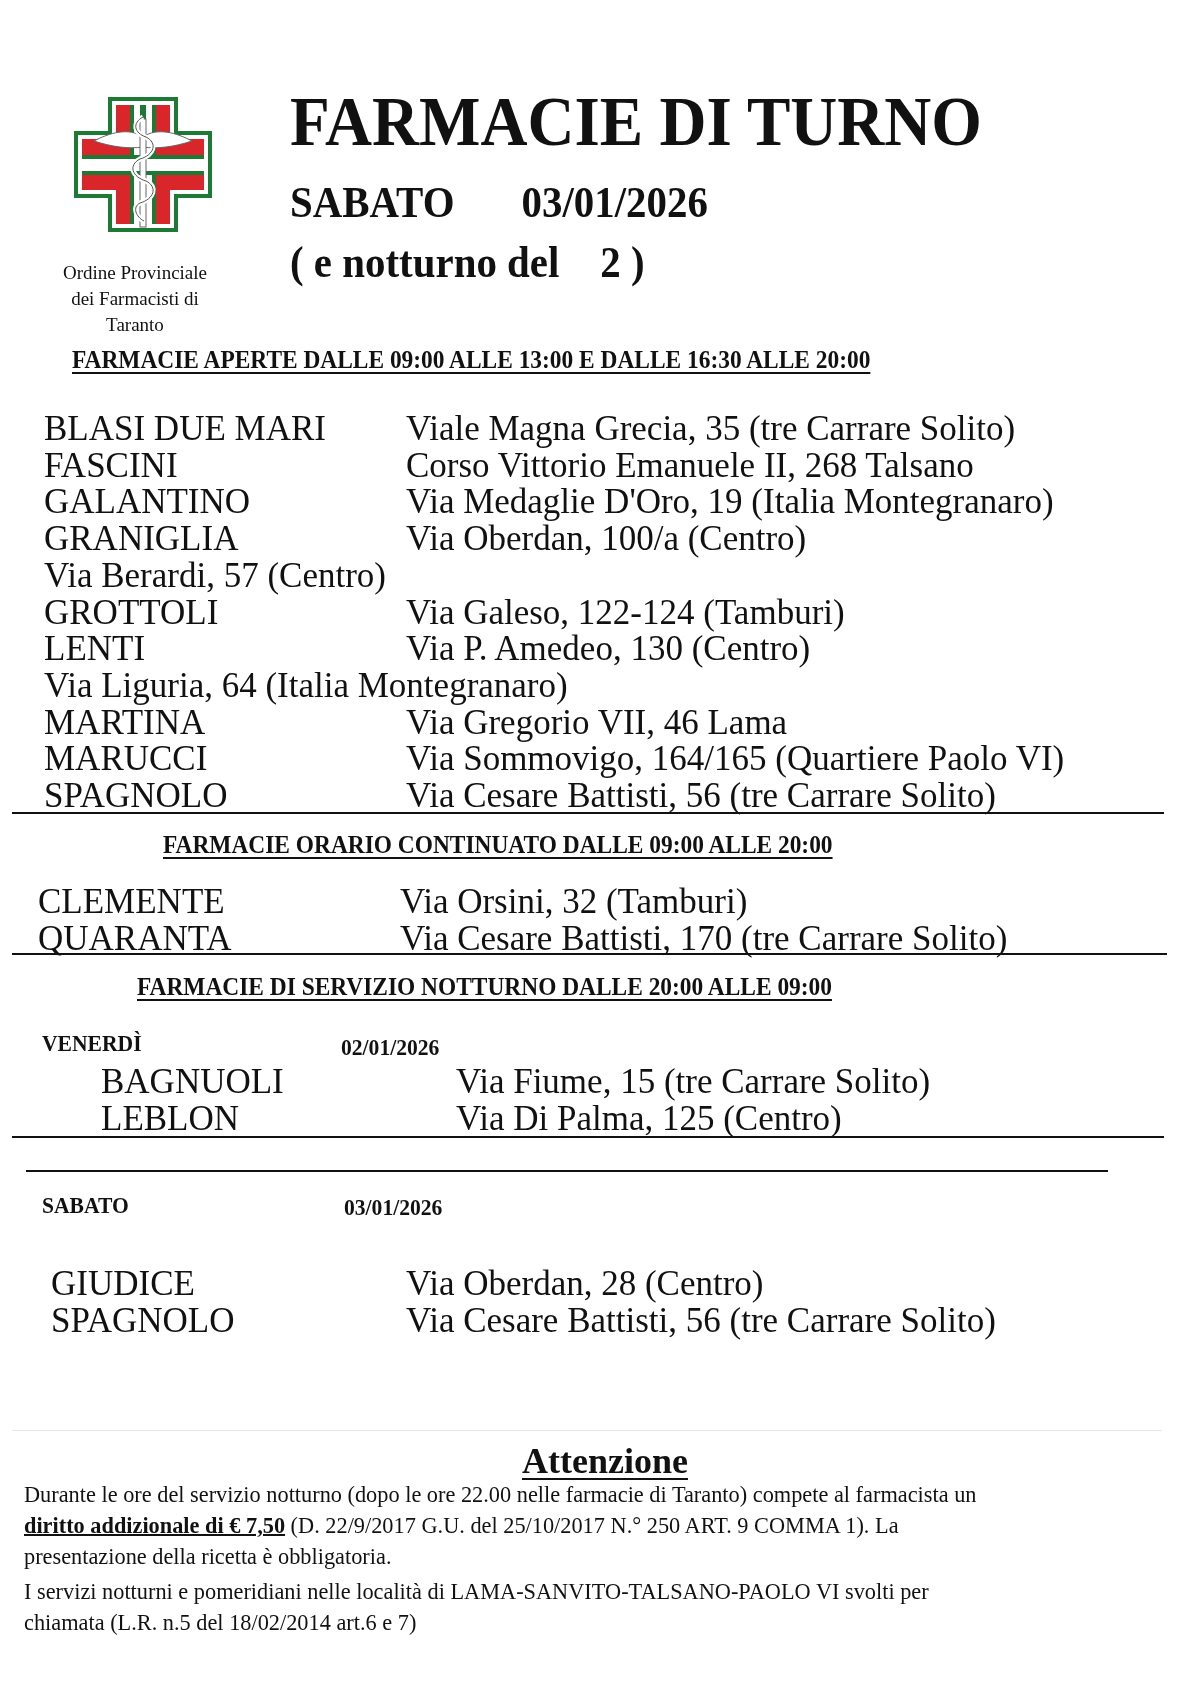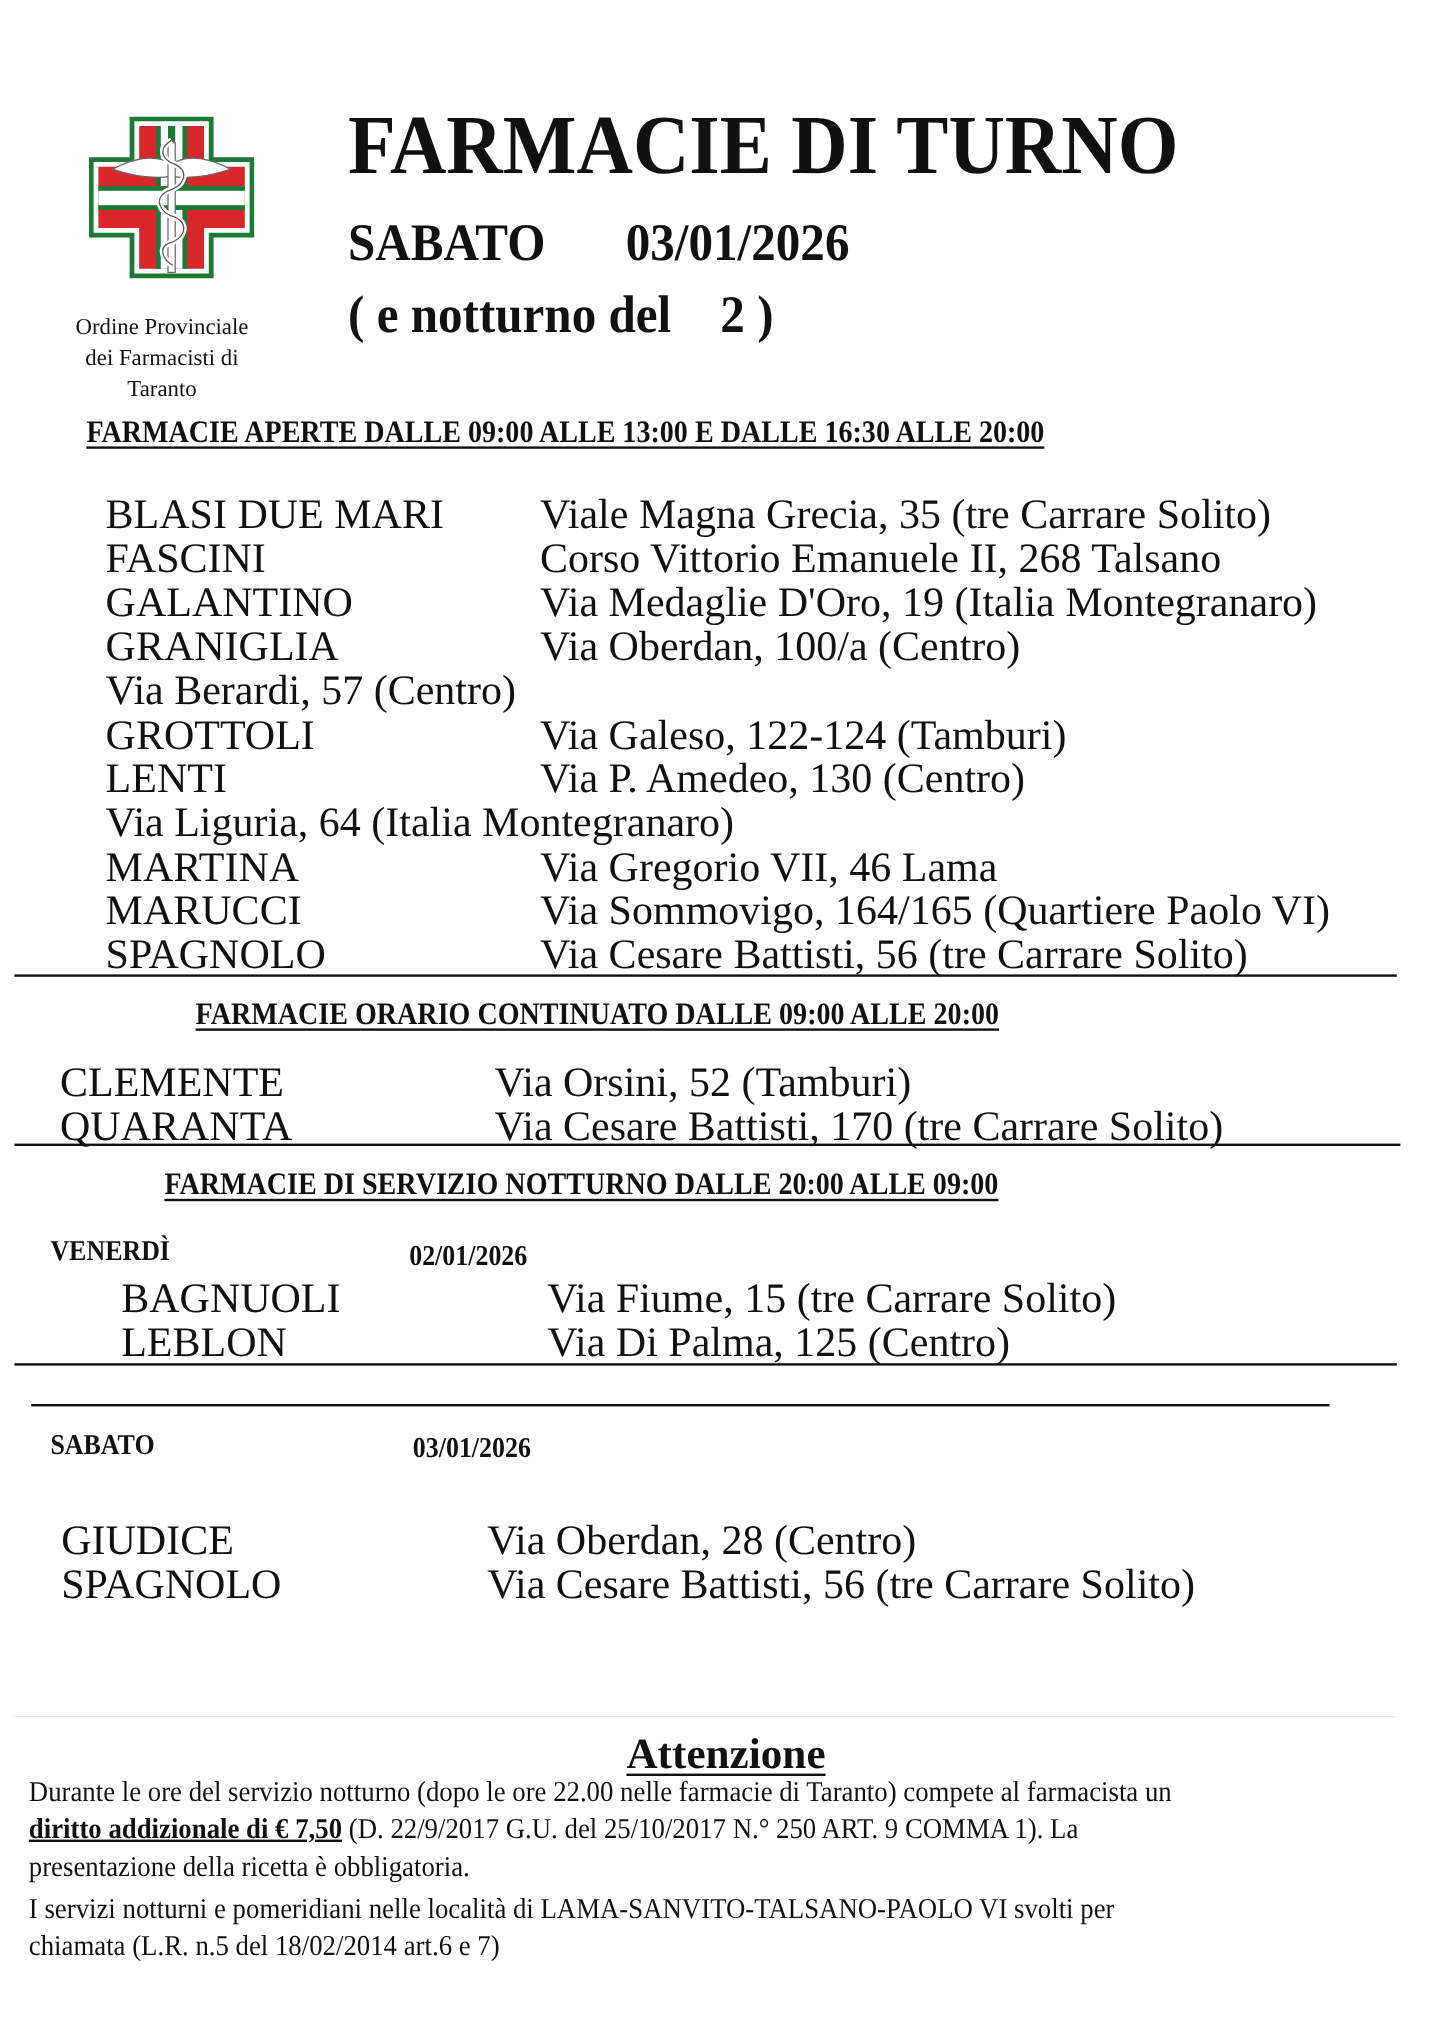--- a/index.html
+++ b/index.html
@@ -73,21 +73,21 @@
   <div>Taranto</div>
 </div>
 
 <div class="abs title">FARMACIE DI TURNO</div>
 <div class="abs subtitle">
   <span>SABATO</span><span class="gap"></span><span>03/01/2026</span>
 </div>
 <div class="abs subtitle2" style="white-space:pre;">( e notturno del    2 )</div>
 
 <div class="abs sec-head" style="left:72px; top:345px;">FARMACIE APERTE DALLE 09:00 ALLE 13:00 E DALLE 16:30 ALLE 20:00</div>
-<div class="abs rows" style="left:44px; top:411px;margin-left:44px;">
+<div class="abs rows" style="left:44px; top:411px;">
   <div class="row">
       <span class="name" style="width:362px">BLASI DUE MARI</span>
       <span class="addr">Viale Magna Grecia, 35 (tre Carrare Solito)</span>
     </div>
   <div class="row">
       <span class="name" style="width:362px">FASCINI</span>
       <span class="addr">Corso Vittorio Emanuele II, 268 Talsano</span>
     </div>
   <div class="row">
       <span class="name" style="width:362px">GALANTINO</span>
@@ -120,24 +120,24 @@
       <span class="addr">Via Sommovigo, 164/165 (Quartiere Paolo VI)</span>
     </div>
   <div class="row">
       <span class="name" style="width:362px">SPAGNOLO</span>
       <span class="addr">Via Cesare Battisti, 56 (tre Carrare Solito)</span>
     </div>
 </div>
 <div class="abs rule" style="left:12px; top:812px; width:1152px;"></div>
 
 <div class="abs sec-head" style="left:163px; top:830px;">FARMACIE ORARIO CONTINUATO DALLE 09:00 ALLE 20:00</div>
-<div class="abs rows" style="left:50px; top:884px;">
+<div class="abs rows" style="left:38px; top:884px;">
   <div class="row">
       <span class="name" style="width:362px">CLEMENTE</span>
-      <span class="addr">Via Orsini, 52 (Tamburi)</span>
+      <span class="addr">Via Orsini, 32 (Tamburi)</span>
     </div>
   <div class="row">
       <span class="name" style="width:362px">QUARANTA</span>
       <span class="addr">Via Cesare Battisti, 170 (tre Carrare Solito)</span>
     </div>
 </div>
 <div class="abs rule" style="left:12px; top:953px; width:1155px;"></div>
 
 <div class="abs sec-head" style="left:137px; top:972px;">FARMACIE DI SERVIZIO NOTTURNO DALLE 20:00 ALLE 09:00</div>
 

